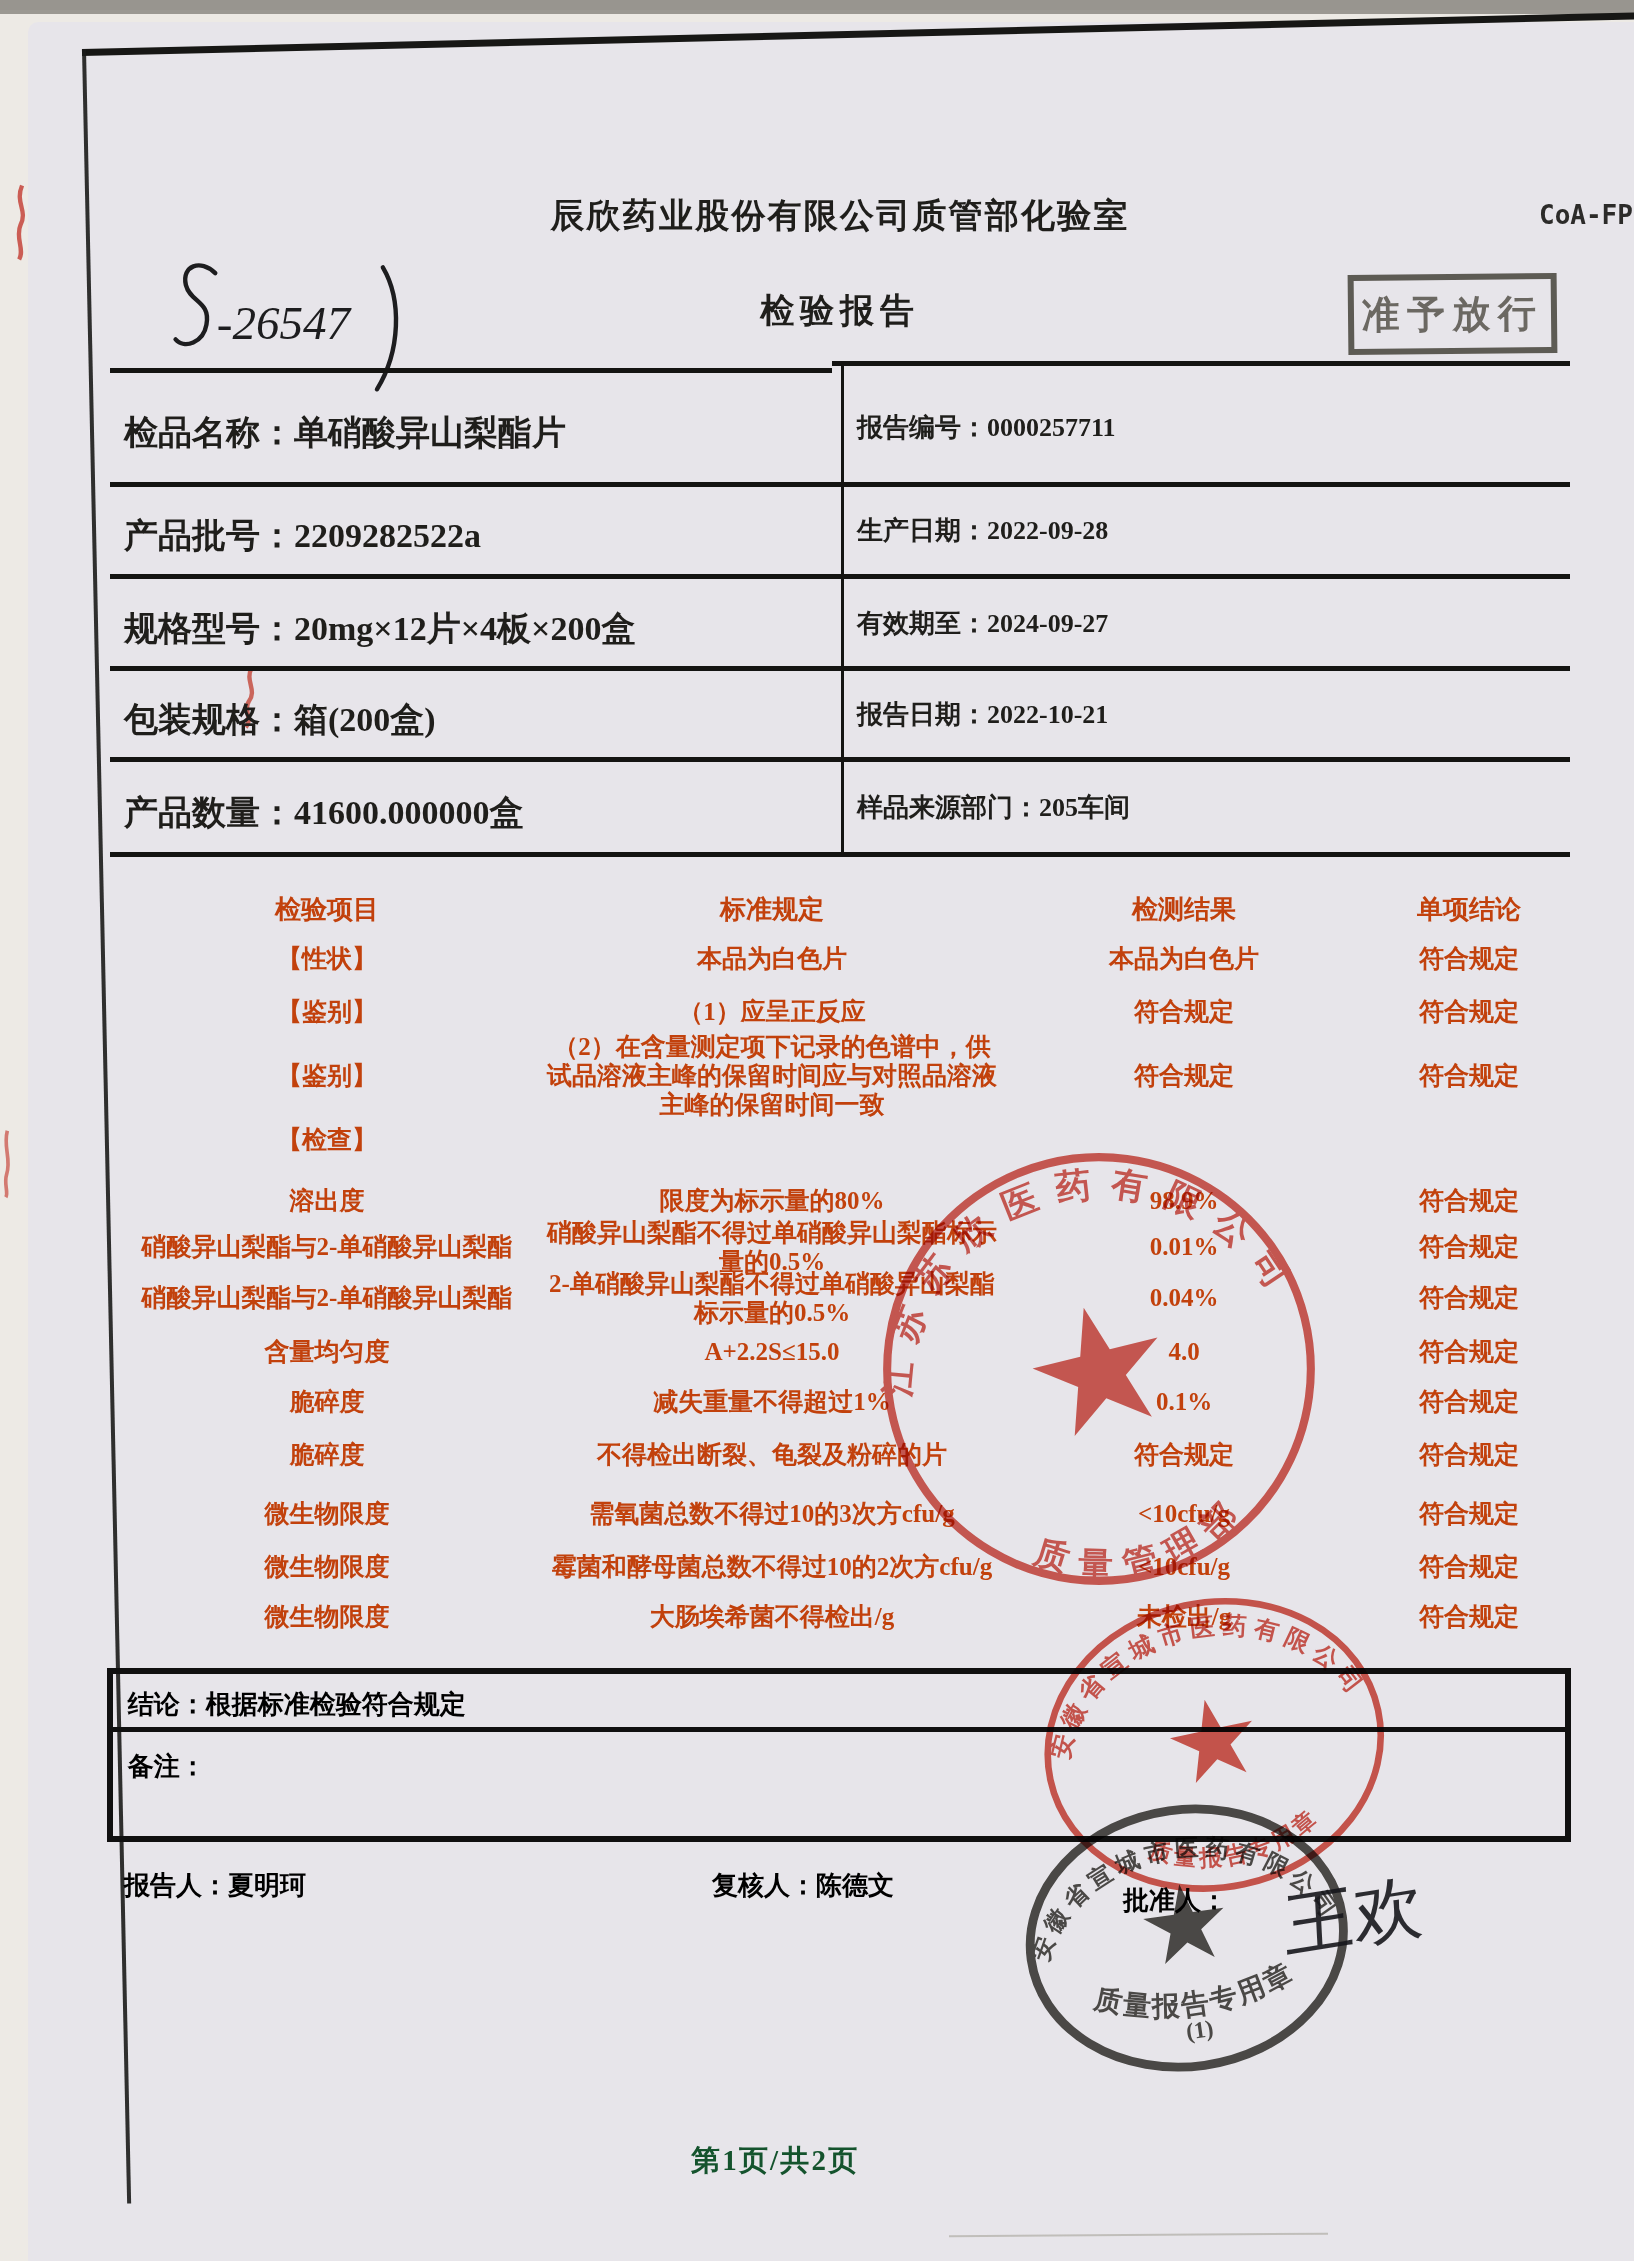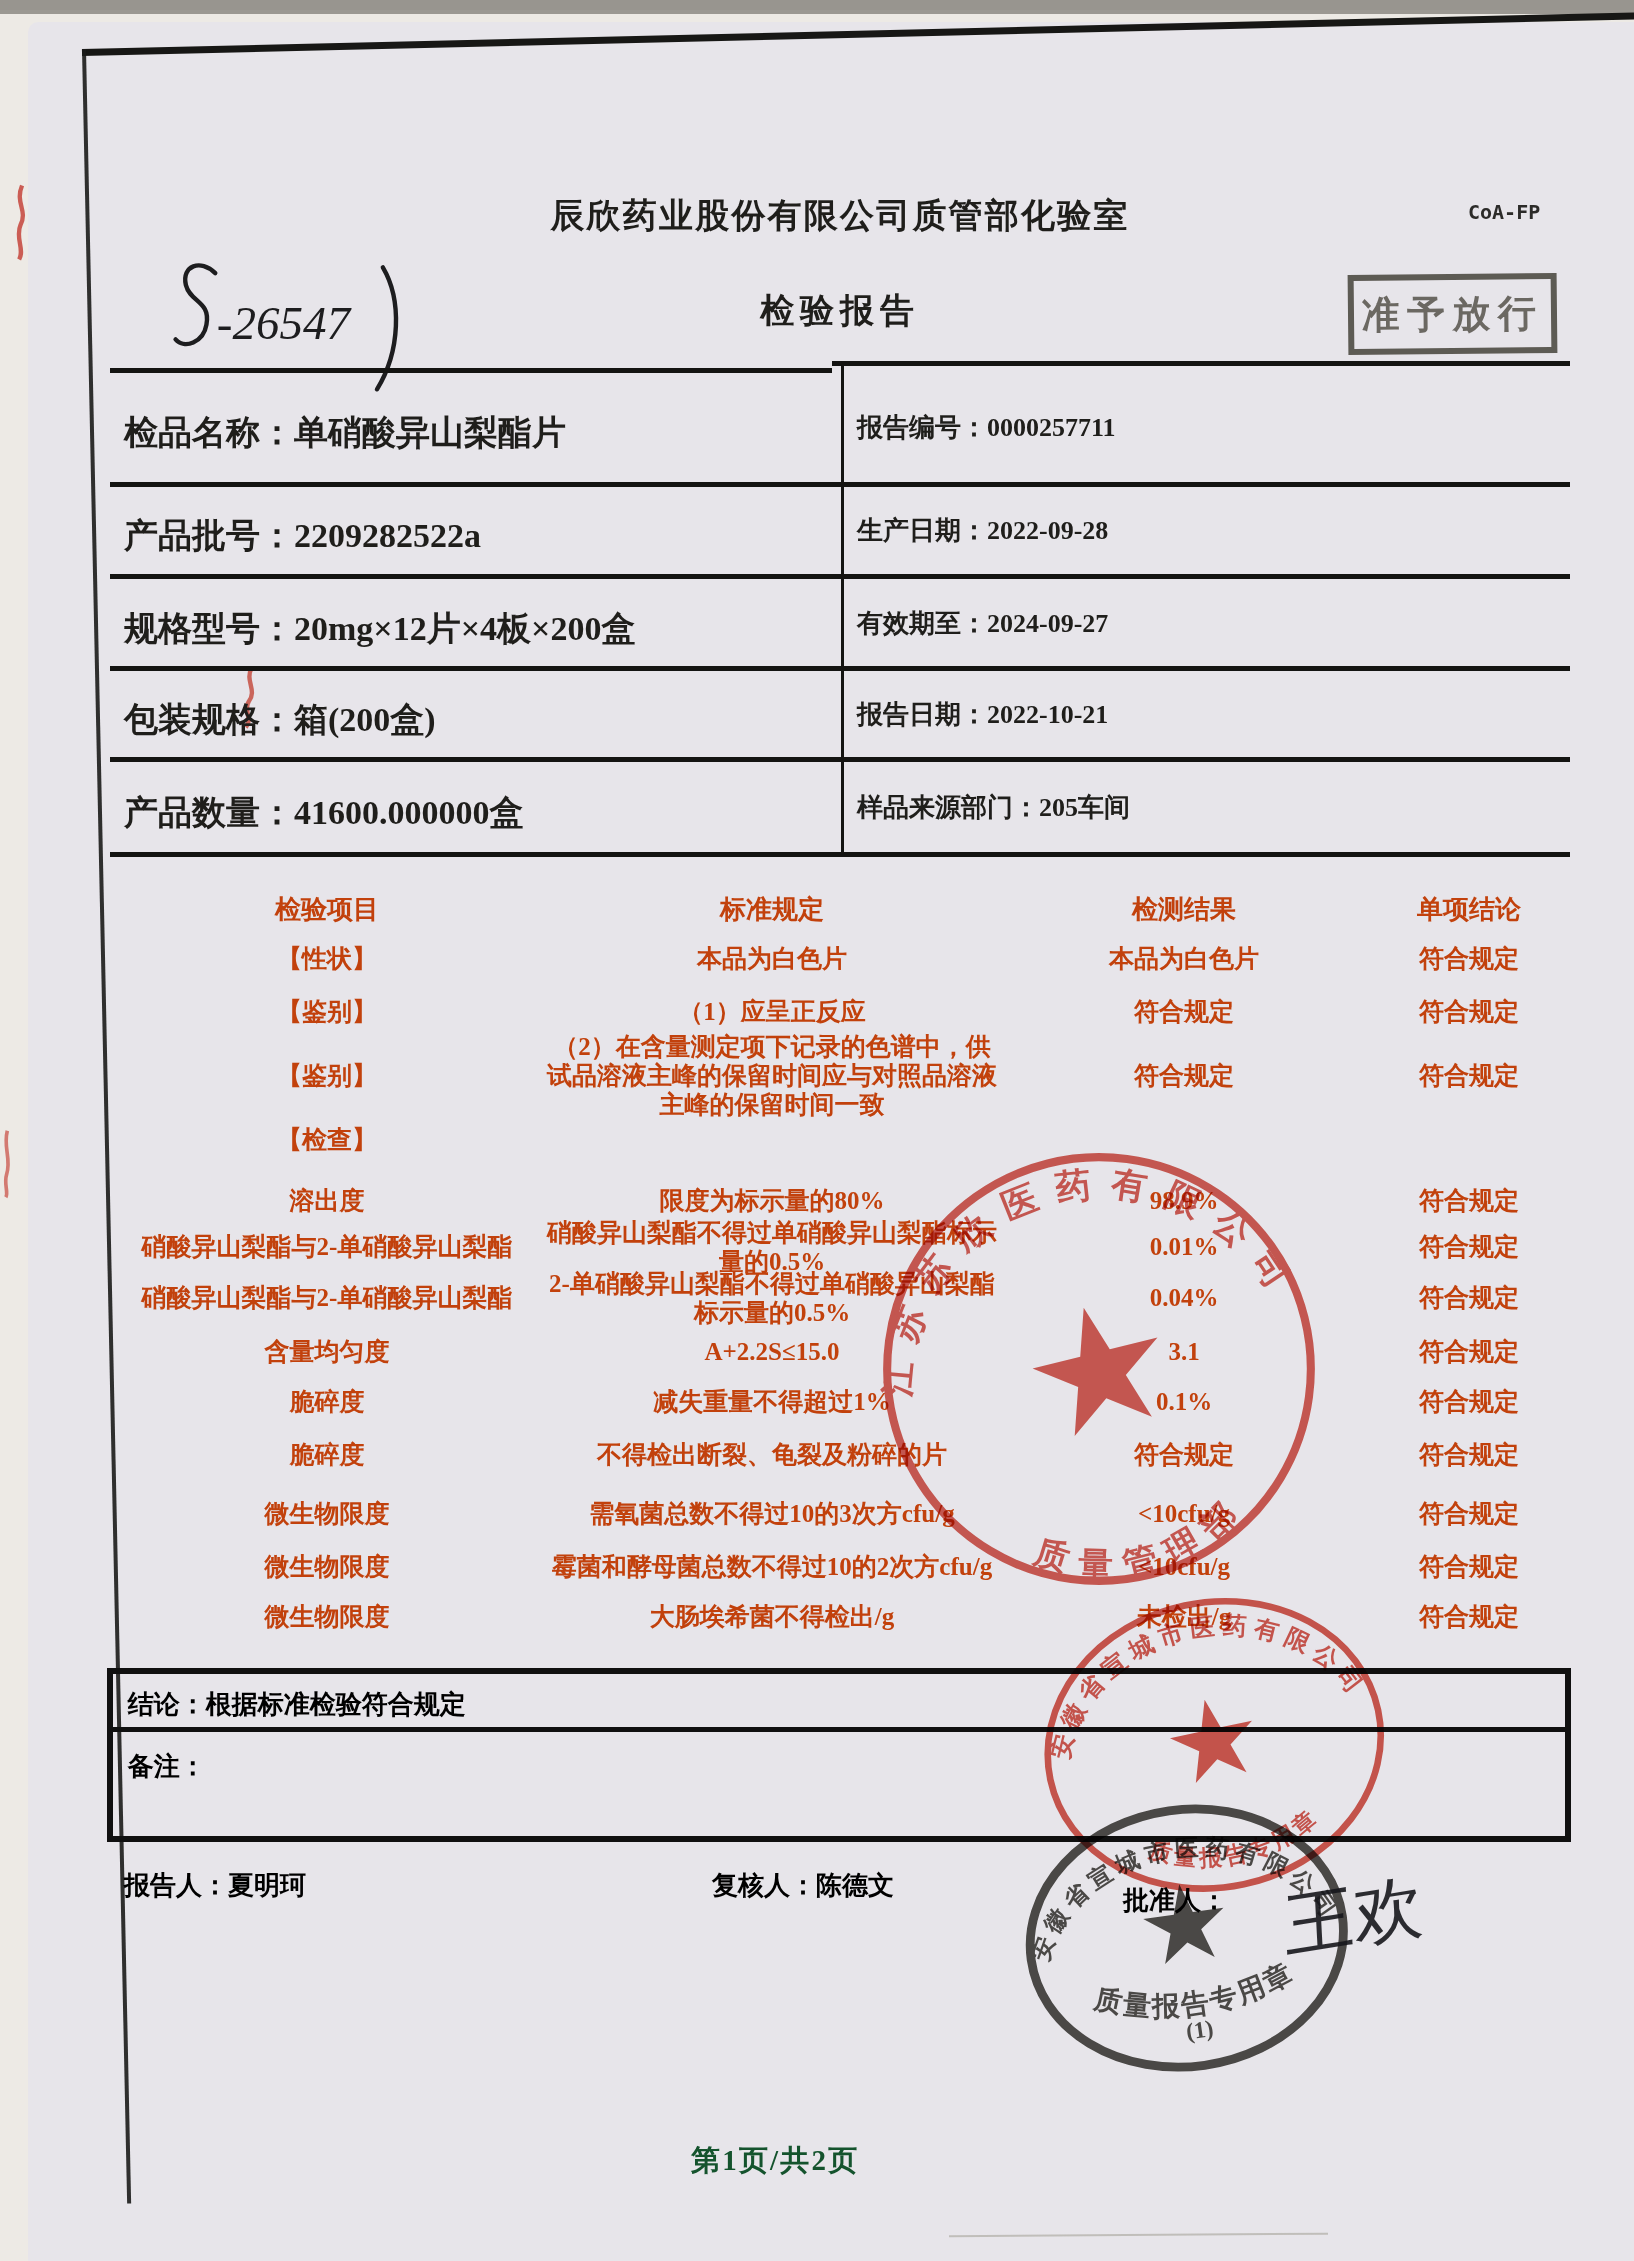--- a/index.html
+++ b/index.html
@@ -6,21 +6,21 @@
   body{background:#d8d5cf;font-family:"Liberation Serif", serif;}
   .stage{position:relative;width:1635px;height:2261px;overflow:hidden;background:#edeae5;}
   .scanbar{position:absolute;left:0;top:0;width:1635px;height:10.3px;background:#98958f;}
   .scanbar2{position:absolute;left:0;top:10.3px;width:1635px;height:3.7px;background:#57544f;opacity:.55;}
   .paper{position:absolute;left:28px;top:22px;width:1607px;height:2239px;background:#e7e5ea;border-top-left-radius:10.3px;}
   .frame-h{position:absolute;left:82px;top:49px;width:1555px;height:6.6px;background:#171715;transform:rotate(-1.35deg);transform-origin:left center;}
   .frame-v{position:absolute;left:82px;top:49px;width:3.7px;height:2155px;background:#1b1b19;transform:rotate(-1.2deg);transform-origin:top center;opacity:.9;}
   .t{position:absolute;color:#1f1e1b;white-space:nowrap;}
   .title{left:110px;width:1460px;top:193px;text-align:center;font-size:34px;font-weight:700;letter-spacing:2.2px;}
   .rpt{left:110px;width:1460px;top:288px;text-align:center;font-size:34px;font-weight:700;letter-spacing:5.9px;}
-  .coa{left:1468px;top:200px;font-size:20px;font-weight:700;font-family:"DejaVu Sans Mono", monospace;color:#2c2b29;}
+  .coa{left:1539px;top:200px;font-size:26px;font-weight:700;font-family:"DejaVu Sans Mono", monospace;color:#2c2b29;}
   .release{position:absolute;left:1348px;top:274px;width:197px;height:68px;border:6.6px solid #46433a;display:flex;align-items:center;justify-content:center;transform:rotate(-.6deg);opacity:.85;}
   .release span{font-size:38px;font-weight:700;letter-spacing:7.4px;color:#56534b;}
   
   .hline{position:absolute;height:5.1px;background:#141412;}
   .vline{position:absolute;width:2.9px;background:#141412;}
   .cellL{position:absolute;left:124px;font-size:34px;font-weight:700;}
   .cellR{position:absolute;left:857px;font-size:26px;font-weight:700;}
   
   .rrow{position:absolute;left:110px;width:1460px;display:flex;align-items:center;}
   .rrow .c1{width:434px;text-align:center;}
@@ -141,21 +141,21 @@
   </div>
   <div class="rrow" style="top:1272px;height:51px;">
     <div class="c1">硝酸异山梨酯与2-单硝酸异山梨酯</div>
     <div class="c2">2-单硝酸异山梨酯不得过单硝酸异山梨酯标示量的0.5%</div>
     <div class="c3">0.04%</div>
     <div class="c4">符合规定</div>
   </div>
   <div class="rrow" style="top:1329px;height:44px;">
     <div class="c1">含量均匀度</div>
     <div class="c2">A+2.2S≤15.0</div>
-    <div class="c3">3.1</div>
+    <div class="c3">4.0</div>
     <div class="c4">符合规定</div>
   </div>
   <div class="rrow" style="top:1379px;height:44px;">
     <div class="c1">脆碎度</div>
     <div class="c2">减失重量不得超过1%</div>
     <div class="c3">0.1%</div>
     <div class="c4">符合规定</div>
   </div>
   <div class="rrow" style="top:1432px;height:44px;">
     <div class="c1">脆碎度</div>

